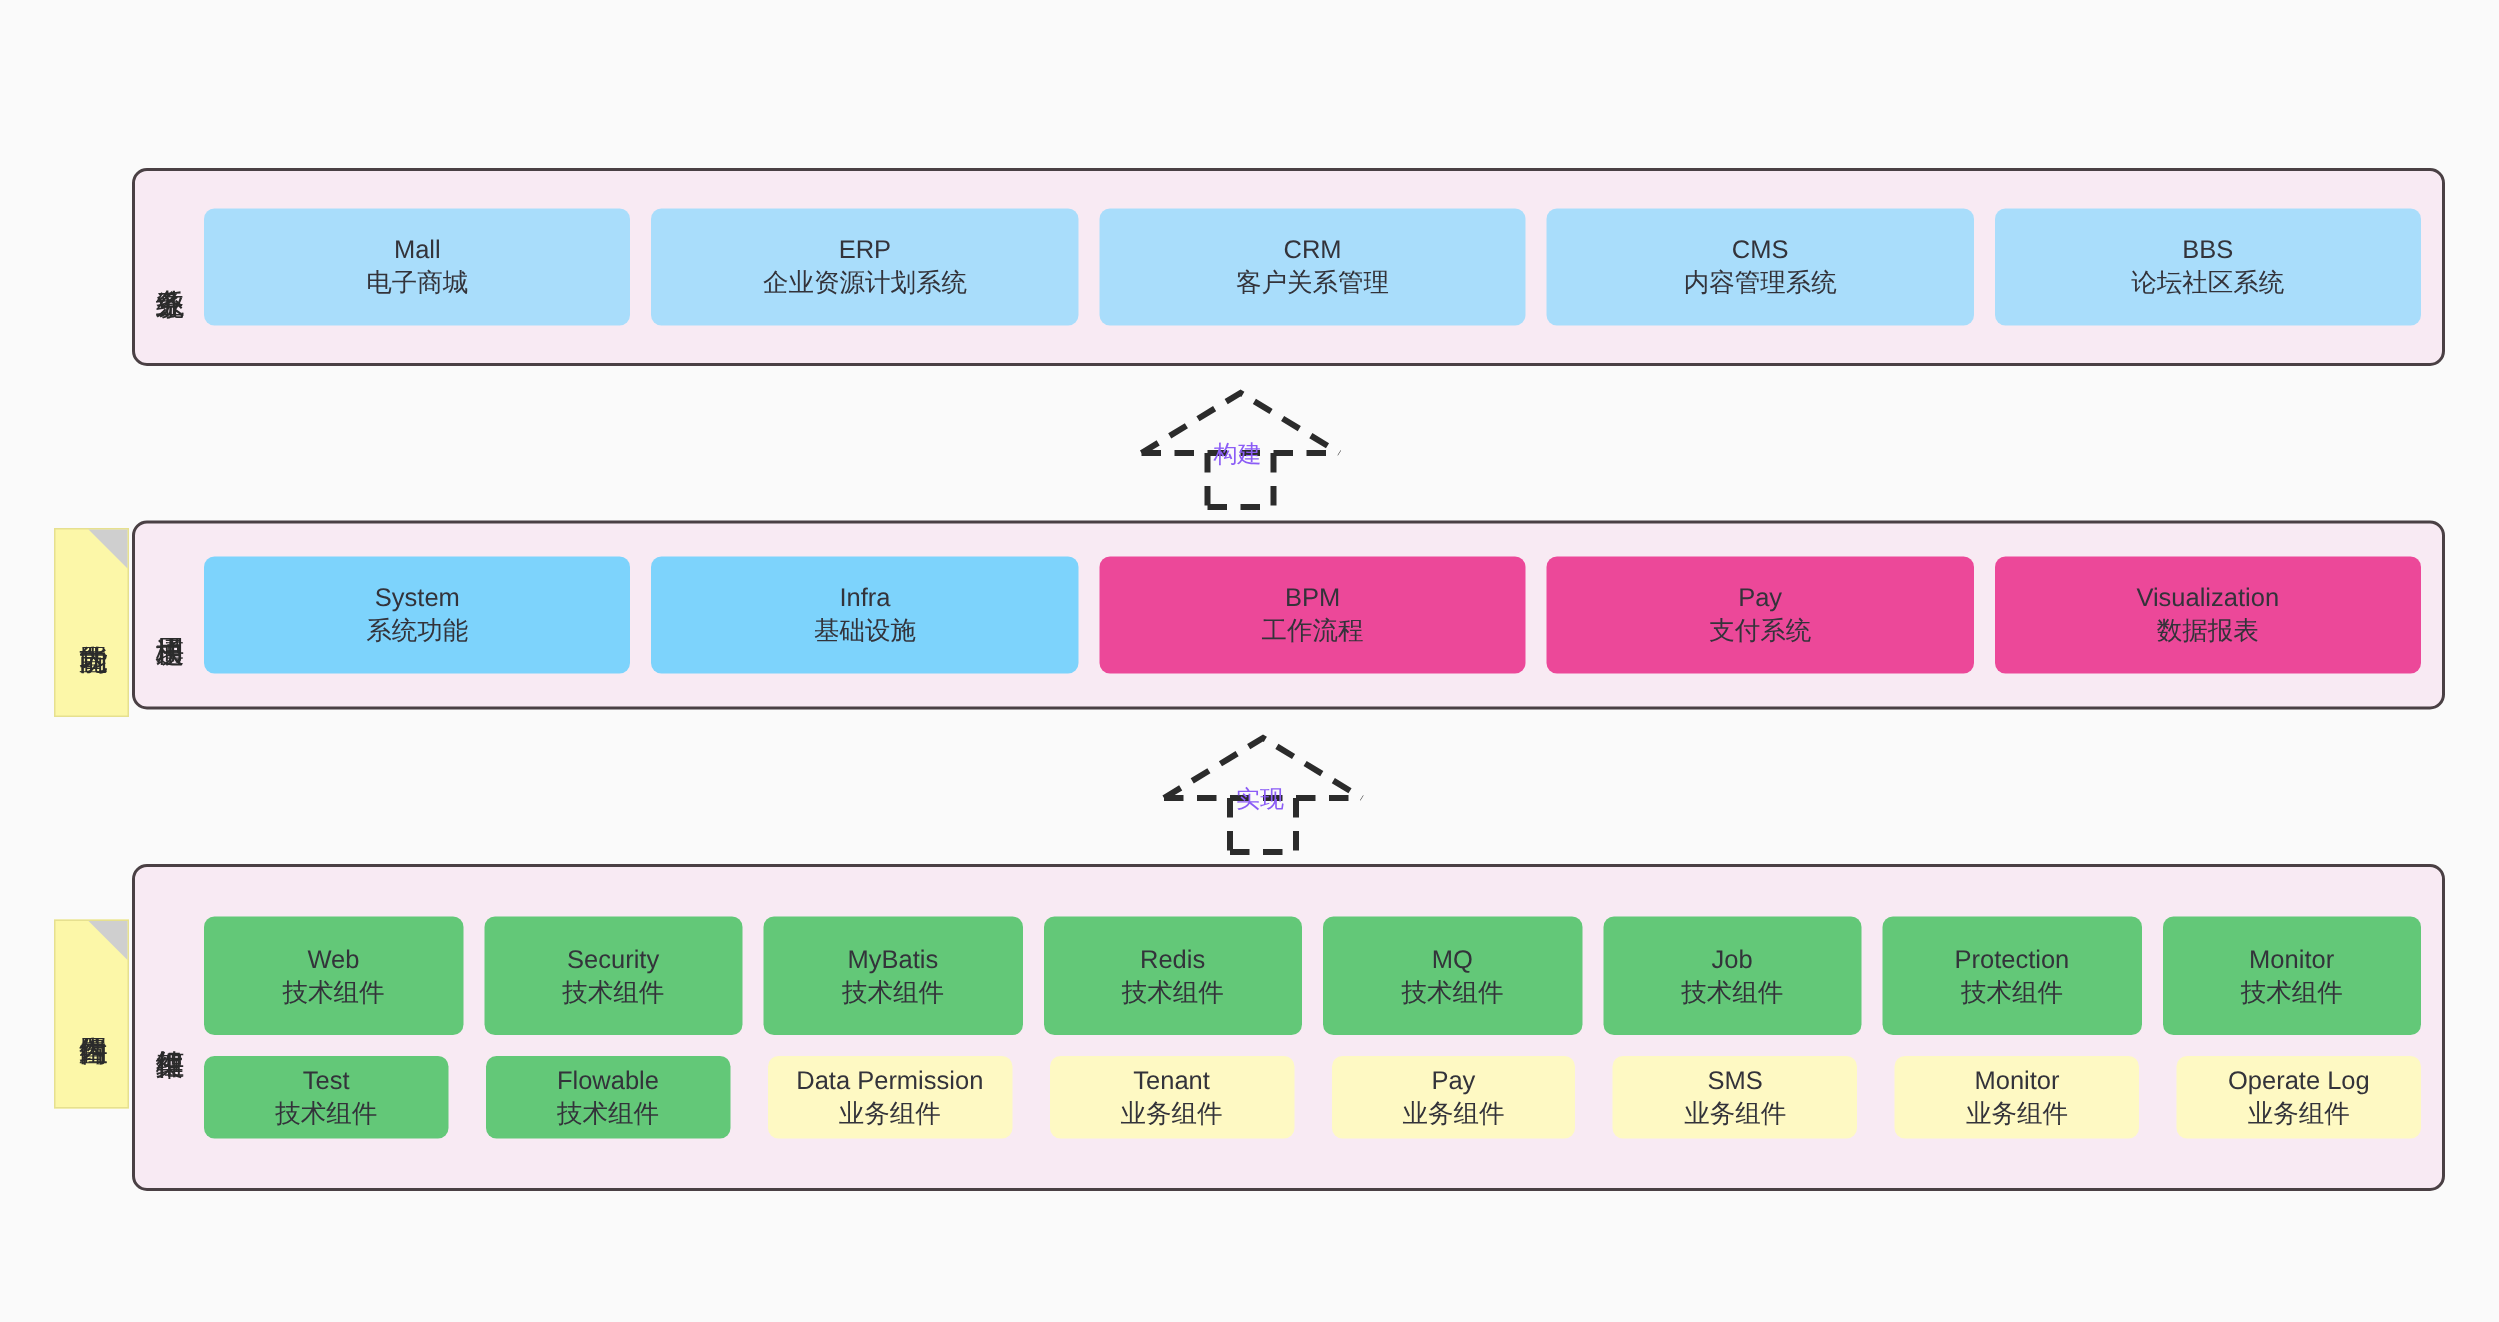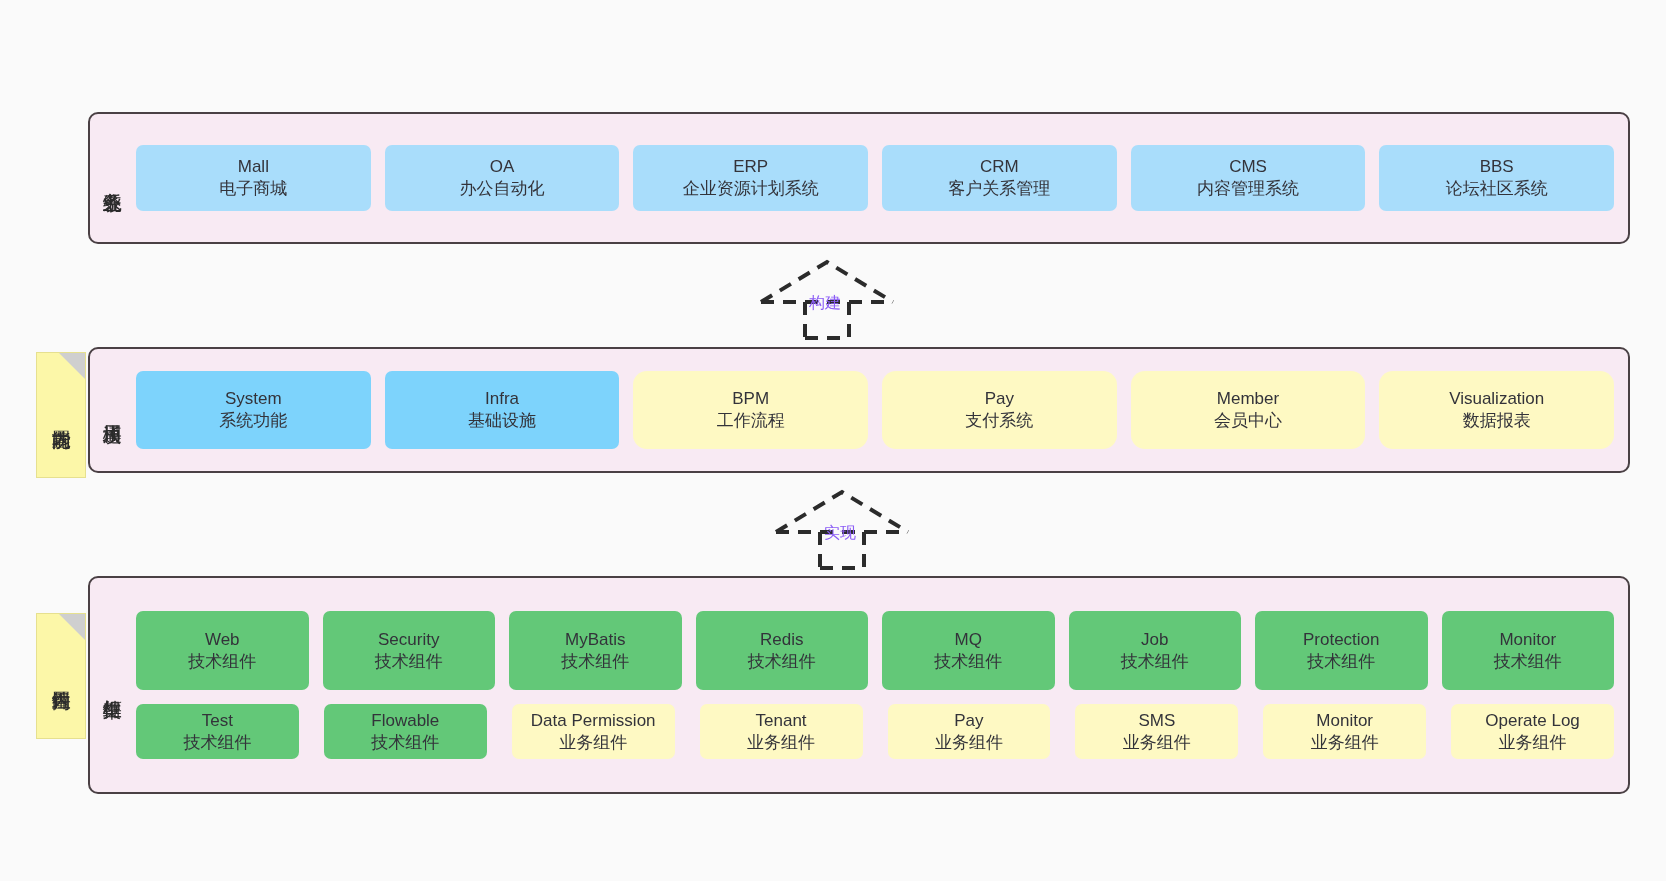--- a/index.html
+++ b/index.html
@@ -84,21 +84,21 @@
     color: #33333a;
     box-sizing: border-box;
     padding: 6px 4px;
     min-width: 0;
   }
   .card .t1 { display: block; }
   .card .t2 { display: block; }
 
   .card.blue        { background: #a9ddfb; }
   .card.red-strong  { background: #7dd3fc; }
-  .card.red-soft    { background: #fef9c3; border-radius: 14px; }
+  .card.red-soft    { background: #ec4899; }
   .card.green-strong{ background: #63c878; }
   .card.green-soft  { background: #fef9c3; }
 
   
   .note {
     position: absolute;
     background: #fcf7a8;
     border: 1px solid #e6e08f;
     box-sizing: border-box;
     display: flex;
@@ -136,31 +136,27 @@
   }
 </style>
 </head>
 <body>
 
 <div class="canvas">
 
   <div class="layer" style="left:88px; top:112px; width:1542px; height:132px;">
     <div class="layer-caption">业务系统</div>
     <div class="layer-body">
-      <div class="row" style="height:66px;">
+      <div class="row" style="height:78px;">
 
         <div class="card blue">
           <span class="t1">Mall</span>
           <span class="t2">电子商城</span>
         </div>
 
-        <div class="card blue">
-          <span class="t1">OA</span>
-          <span class="t2">办公自动化</span>
-        </div>
 
         <div class="card blue">
           <span class="t1">ERP</span>
           <span class="t2">企业资源计划系统</span>
         </div>
 
         <div class="card blue">
           <span class="t1">CRM</span>
           <span class="t2">客户关系管理</span>
         </div>
@@ -211,24 +207,20 @@
         <div class="card red-soft">
           <span class="t1">BPM</span>
           <span class="t2">工作流程</span>
         </div>
 
         <div class="card red-soft">
           <span class="t1">Pay</span>
           <span class="t2">支付系统</span>
         </div>
 
-        <div class="card red-soft">
-          <span class="t1">Member</span>
-          <span class="t2">会员中心</span>
-        </div>
 
         <div class="card red-soft">
           <span class="t1">Visualization</span>
           <span class="t2">数据报表</span>
         </div>
 
       </div>
     </div>
   </div>
 

